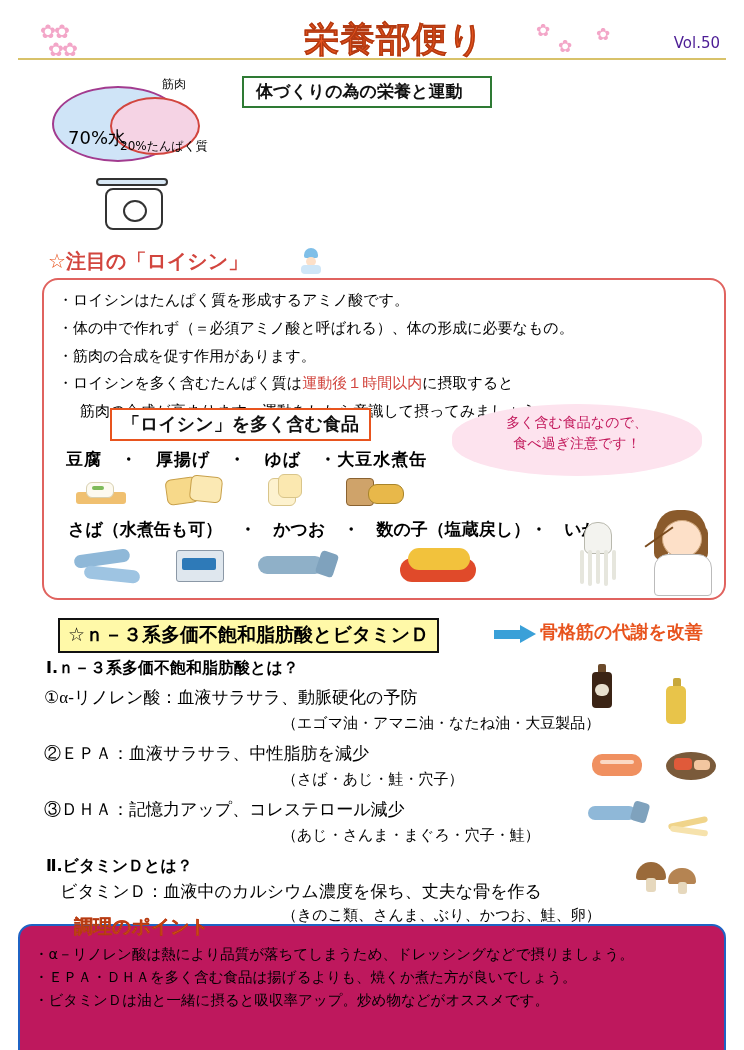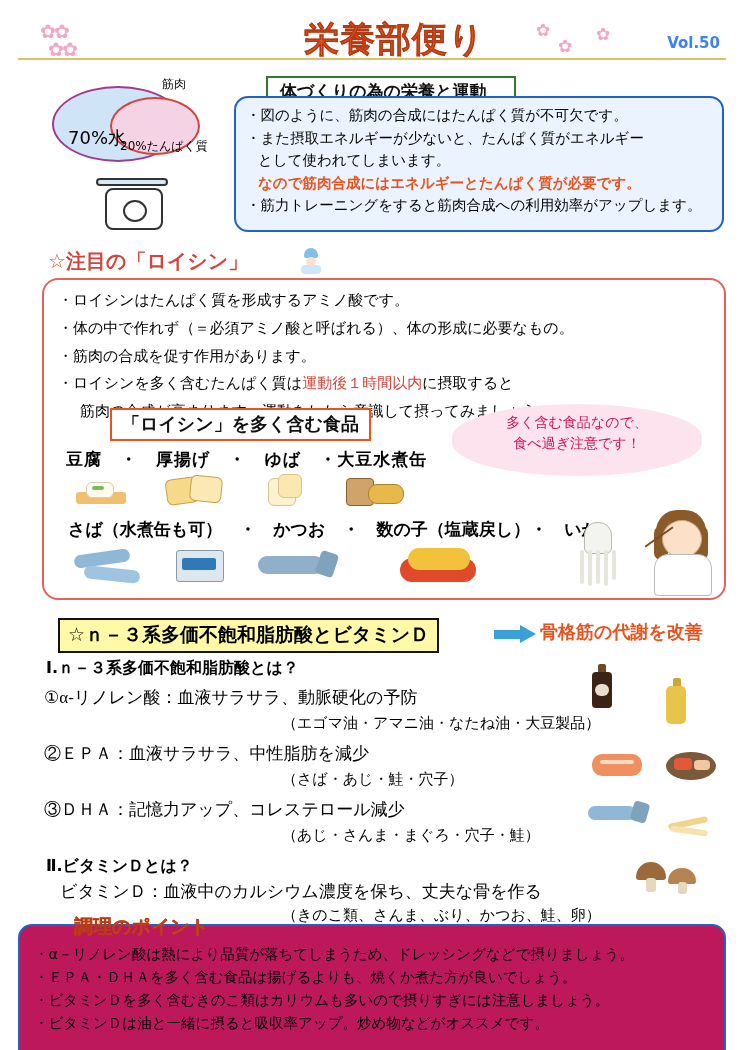--- a/index.html
+++ b/index.html
@@ -58,22 +58,22 @@
     font-family: "DejaVu Sans", "Liberation Sans", sans-serif;
     letter-spacing: 1px;
     white-space: nowrap;
     -webkit-text-stroke: 0.4px #b33a12;
   }
   .vol {
     position: absolute;
     right: 6px;
     top: 20px;
     font-size: 15px;
-    font-weight: bold;
-    color: #3b82f6;
+    font-weight: normal;
+    color: #4c1d95;
     font-family: "DejaVu Sans", "Liberation Sans", sans-serif;
   }
   .header-rule {
     position: absolute;
     top: 58px;
     left: 18px;
     width: 708px;
     height: 2px;
     background: #d8c26a;
   }
@@ -84,21 +84,20 @@
     left: 242px;
     top: 76px;
     border: 2px solid #2e7a34;
     background: #ffffff;
     padding: 2px 28px 3px 12px;
     font-size: 17px;
     font-weight: bold;
     font-family: "DejaVu Sans", "Liberation Sans", sans-serif;
     color: #111;
     white-space: nowrap;
-    margin-left: 24px;
   }
   .s1-box {
     position: absolute;
     left: 234px;
     top: 96px;
     width: 490px;
     height: 136px;
     border: 2px solid #1f63c4;
     border-radius: 14px;
     background: #eaf3ff;
@@ -439,27 +438,20 @@
     <span class="lbl-water">70%水</span>
     <span class="lbl-kin">筋肉</span>
     <span class="lbl-prot">20%たんぱく質</span>
   </div>
 
   <div class="scale">
     <div class="plate"></div>
     <div class="dial"></div>
   </div>
 
-  <div class="s1-box">
-    <p>・図のように、筋肉の合成にはたんぱく質が不可欠です。</p>
-    <p>・また摂取エネルギーが少ないと、たんぱく質がエネルギー</p>
-    <p class="indent">として使われてしまいます。</p>
-    <p class="indent hl-orange">なので筋肉合成にはエネルギーとたんぱく質が必要です。</p>
-    <p>・筋力トレーニングをすると筋肉合成への利用効率がアップします。</p>
-  </div>
 
   <div class="s2-title">
     <span class="star">☆</span><span class="red">注目の「ロイシン」</span>
   </div>
 
   <div class="art" style="left:298px; top:248px; width:26px; height:26px;">
     <div class="blob" style="left:6px; top:0; width:14px; height:10px; background:#7fbfe8; border-radius:7px 7px 2px 2px;"></div>
     <div class="blob" style="left:8px; top:9px; width:10px; height:9px; background:#fde0c8; border-radius:50%;"></div>
     <div class="blob" style="left:3px; top:17px; width:20px; height:9px; background:#cfe6f7; border-radius:4px;"></div>
   </div>
@@ -588,18 +580,17 @@
   <div class="art" style="left:636px; top:856px; width:66px; height:40px;">
     <div class="blob" style="left:0; top:6px; width:30px; height:18px; background:#9a6a3a; border-radius:15px 15px 3px 3px;"></div>
     <div class="blob" style="left:10px; top:22px; width:10px; height:14px; background:#e6d8bd; border-radius:3px;"></div>
     <div class="blob" style="left:32px; top:12px; width:28px; height:16px; background:#b58452; border-radius:14px 14px 3px 3px;"></div>
     <div class="blob" style="left:42px; top:26px; width:9px; height:12px; background:#e6d8bd; border-radius:3px;"></div>
   </div>
 
   <div class="s4-box">
     <p>・α－リノレン酸は熱により品質が落ちてしまうため、ドレッシングなどで摂りましょう。</p>
     <p>・ＥＰＡ・ＤＨＡを多く含む食品は揚げるよりも、焼くか煮た方が良いでしょう。</p>
-    <p>・ビタミンＤを多く含むきのこ類はカリウムも多いので摂りすぎには注意しましょう。</p>
     <p>・ビタミンＤは油と一緒に摂ると吸収率アップ。炒め物などがオススメです。</p>
   </div>
   <div class="s4-title">調理のポイント</div>
 
 </div>
 
 </body></html>

